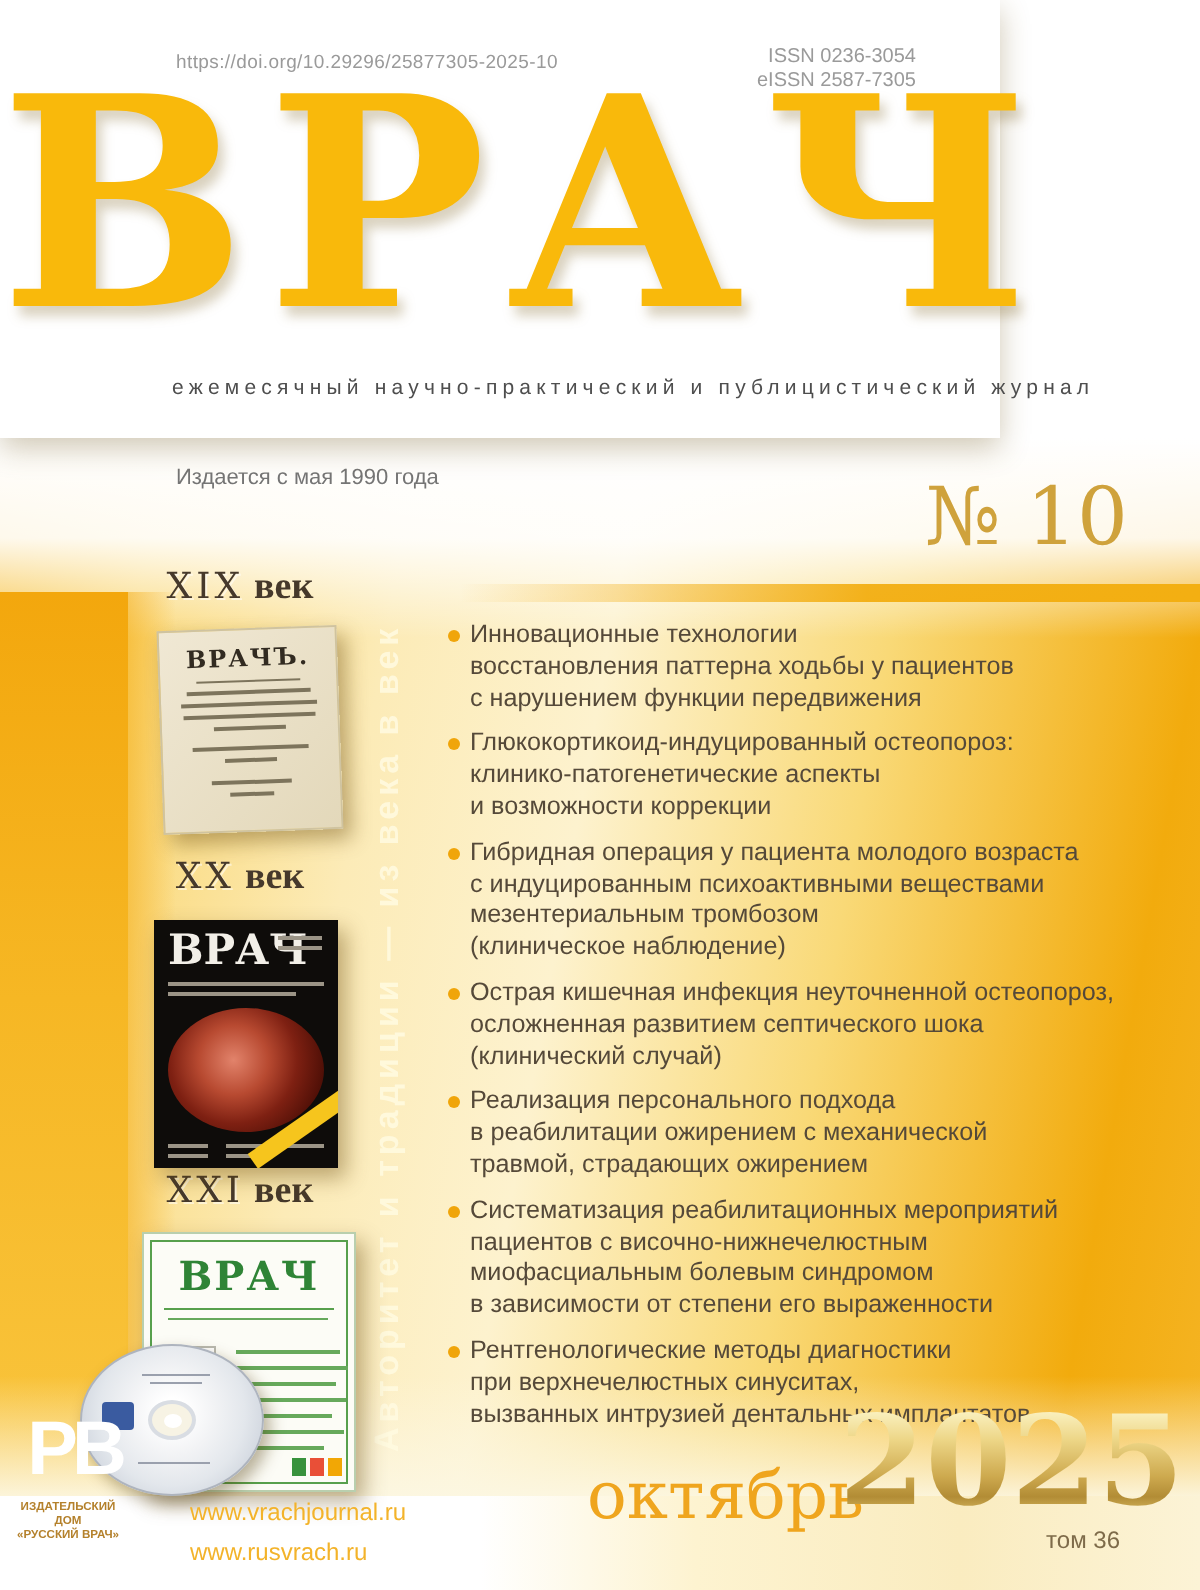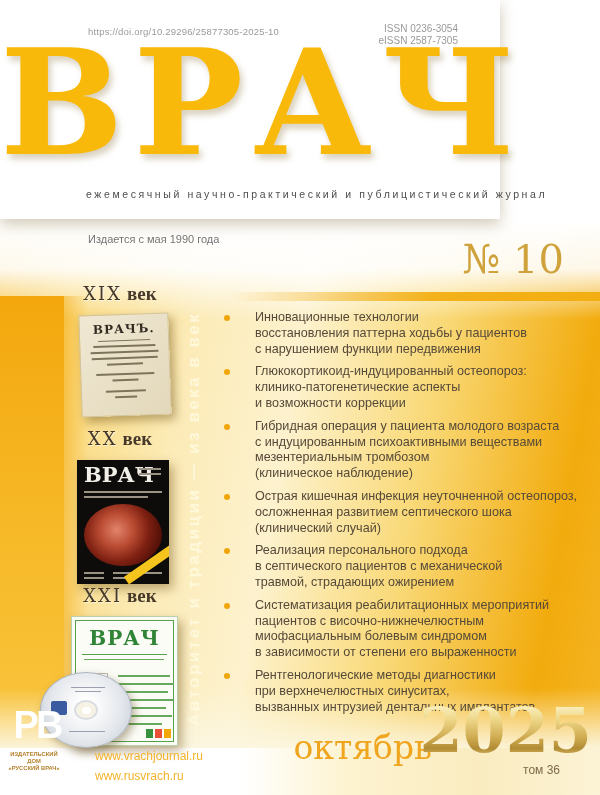--- a/index.html
+++ b/index.html
@@ -70,21 +70,21 @@
         border-radius:50%;background:#F7F3E4;border:2px solid #D9DDE3}
   .hole-in{position:absolute;left:50%;top:50%;width:9px;height:7px;margin:-3.5px 0 0 -4.5px;
            border-radius:50%;background:#fff}
   .lbl-blue{position:absolute;left:10px;top:28px;width:16px;height:14px;background:#3A5BA0;border-radius:2px}
   .dln{position:absolute;background:#9AA0AD;height:1px}
   .motto{position:absolute;left:184px;top:288px;height:438px;writing-mode:vertical-rl;
          transform:rotate(180deg);font-weight:bold;font-size:17px;letter-spacing:2.5px;
          color:rgba(255,250,224,.85);z-index:2;white-space:nowrap}
   
   .contents{position:absolute;left:224px;top:310px;width:372px;z-index:2}
-  .item{display:flex;gap:25px;margin-bottom:7px}
+  .item{display:flex;gap:5px;margin-bottom:7px}
   .dot{flex:none;width:6px;height:6px;border-radius:50%;background:#F0A50A;margin-top:5px}
   .itext{font-size:12.6px;line-height:15.8px;color:#554939;white-space:pre-line}
   
   .month{position:absolute;right:168px;top:728px;font-family:"DejaVu Serif",serif;font-size:33px;
          color:#EFA51E;z-index:5}
   .year{position:absolute;right:8px;top:700px;font-family:"DejaVu Serif",serif;font-weight:bold;
         font-size:62px;line-height:1;z-index:5;
         background:linear-gradient(to bottom,#FBF2C2 8%,#EDD687 32%,#CDA94E 62%,#B28C35 78%,#DDC06A 95%);
         -webkit-background-clip:text;background-clip:text;color:transparent}
   .volume{position:absolute;right:40px;top:763px;font-size:12px;color:#7E6B4A;z-index:5}
@@ -212,21 +212,21 @@
     </div>
     <div class="item">
       <span class="dot"></span>
       <span class="itext">Острая кишечная инфекция неуточненной остеопороз,
 осложненная развитием септического шока
 (клинический случай)</span>
     </div>
     <div class="item">
       <span class="dot"></span>
       <span class="itext">Реализация персонального подхода
-в септического пациентов с механической
+в реабилитации ожирением с механической
 травмой, страдающих ожирением</span>
     </div>
     <div class="item">
       <span class="dot"></span>
       <span class="itext">Систематизация реабилитационных мероприятий
 пациентов с височно-нижнечелюстным
 миофасциальным болевым синдромом
 в зависимости от степени его выраженности</span>
     </div>
     <div class="item">

